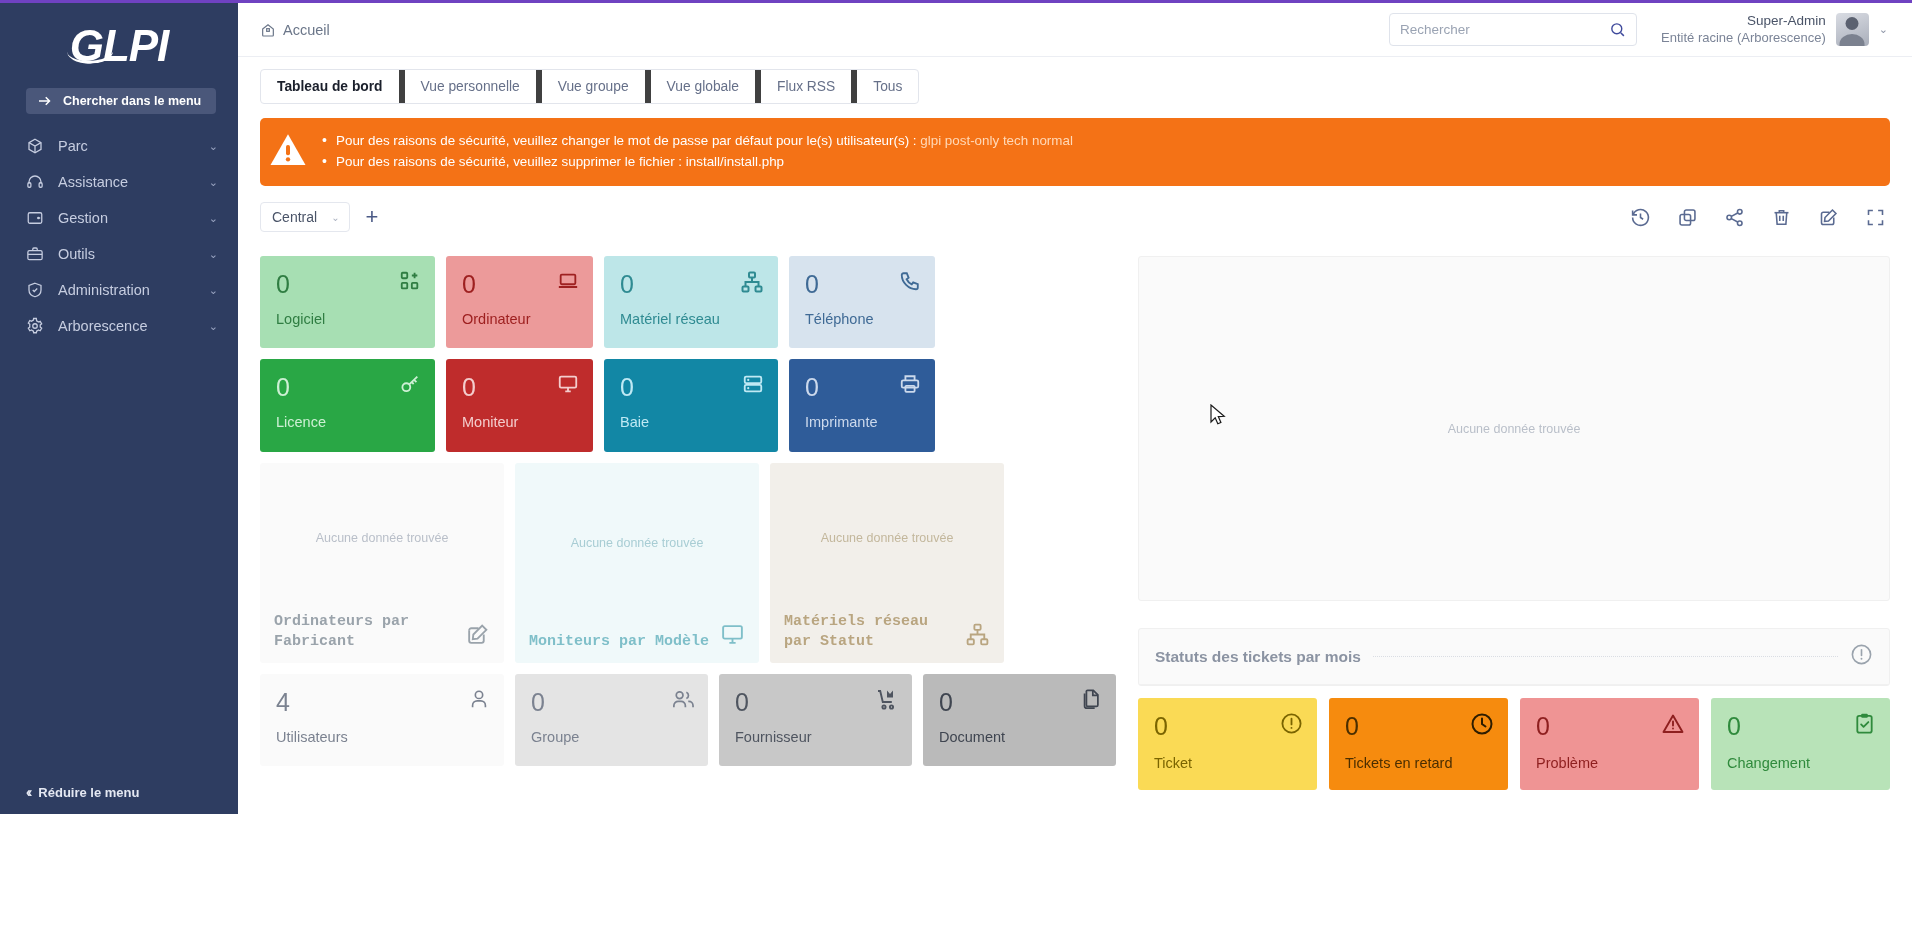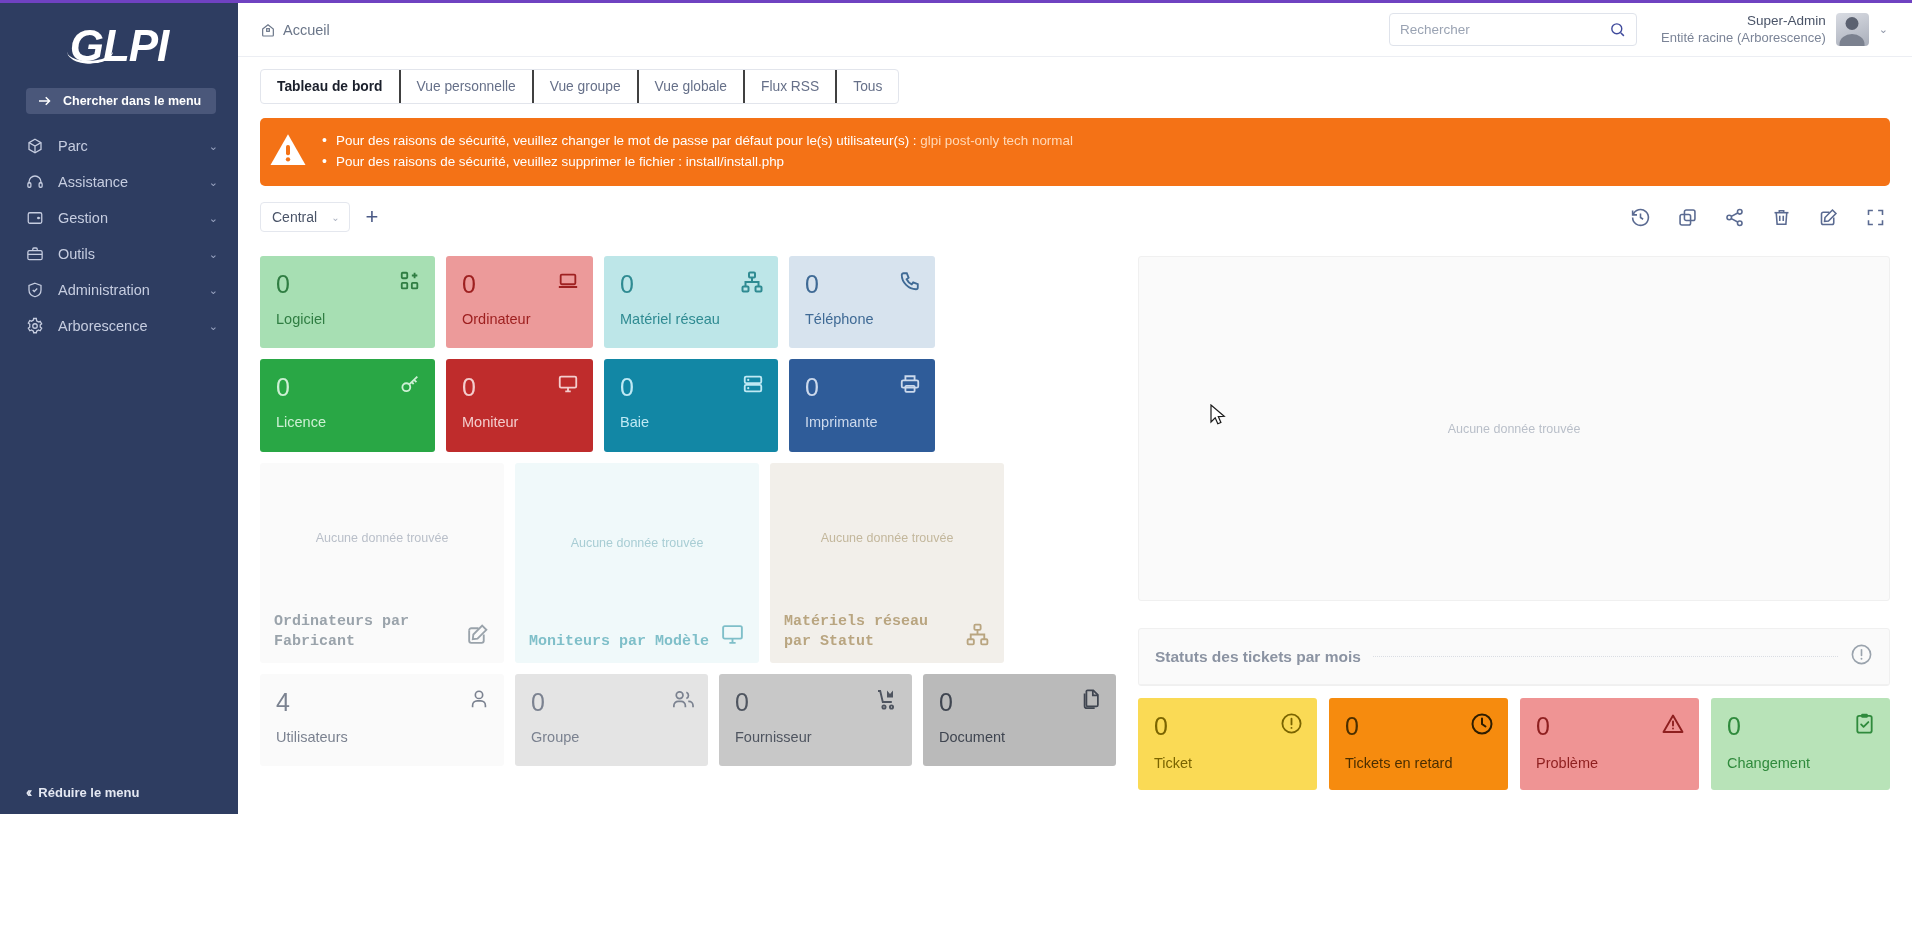--- a/index.html
+++ b/index.html
@@ -138,21 +138,21 @@
     display: inline-flex;
     border: 1px solid #e2e5ec;
     border-radius: 4px;
     overflow: hidden;
     background: #fff;
   }
   .tab {
     padding: 9px 16px;
     font-size: 13.8px;
     color: #667089;
-    border-right: 2px solid #404040;
+    border-right: 6px solid #404040;
     cursor: pointer;
     white-space: nowrap;
   }
   .tab:last-child { border-right: none; }
   .tab.active { color: #1a1f2b; font-weight: bold; }
 
   
   #alert {
     margin: 14px 22px 0 22px;
     background: #f47216;

